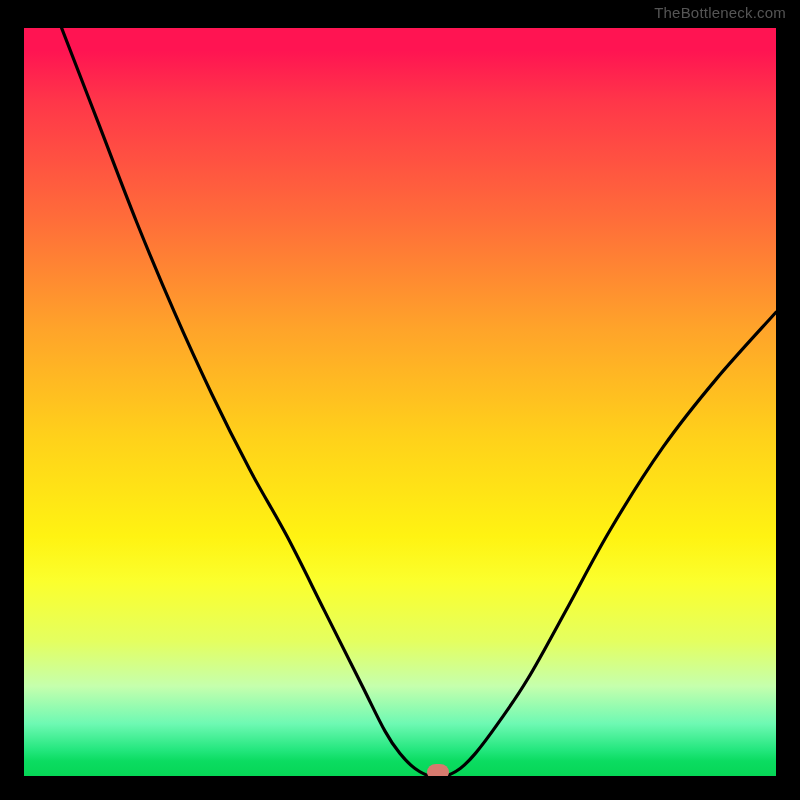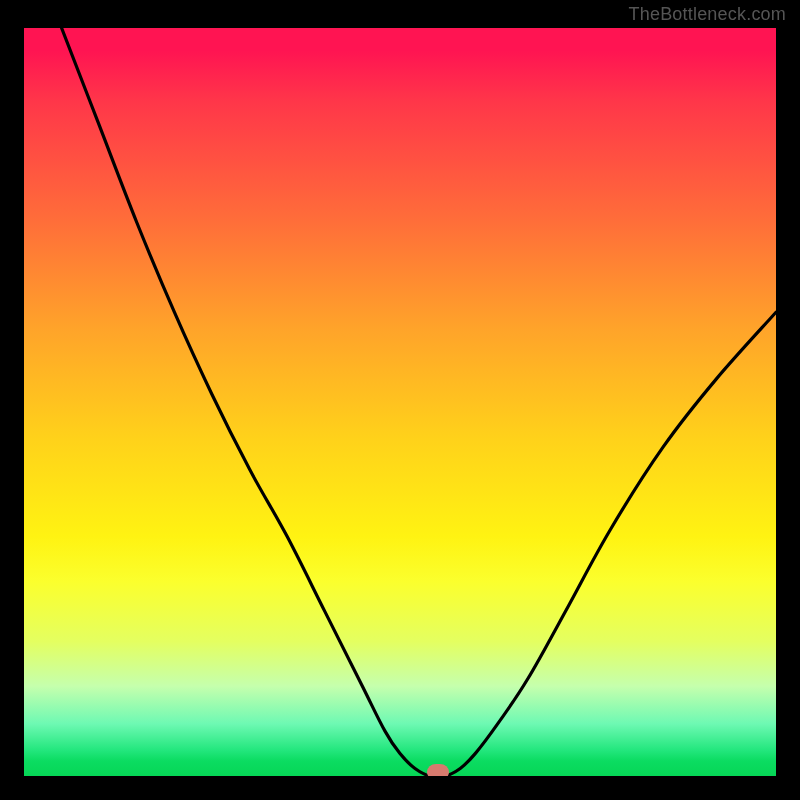--- a/index.html
+++ b/index.html
@@ -9,21 +9,21 @@
     height: 800px;
     background: #000;
     position: relative;
     font-family: Arial, Helvetica, sans-serif;
   }
   .attribution {
     position: absolute;
     top: 4px;
     right: 14px;
     color: #555;
-    font-size: 18px;
+    font-size: 15px;
     font-weight: 500;
     letter-spacing: 0.2px;
     z-index: 20;
   }
   .plot-area {
     position: absolute;
     left: 24px;
     top: 28px;
     width: 752px;
     height: 748px;

